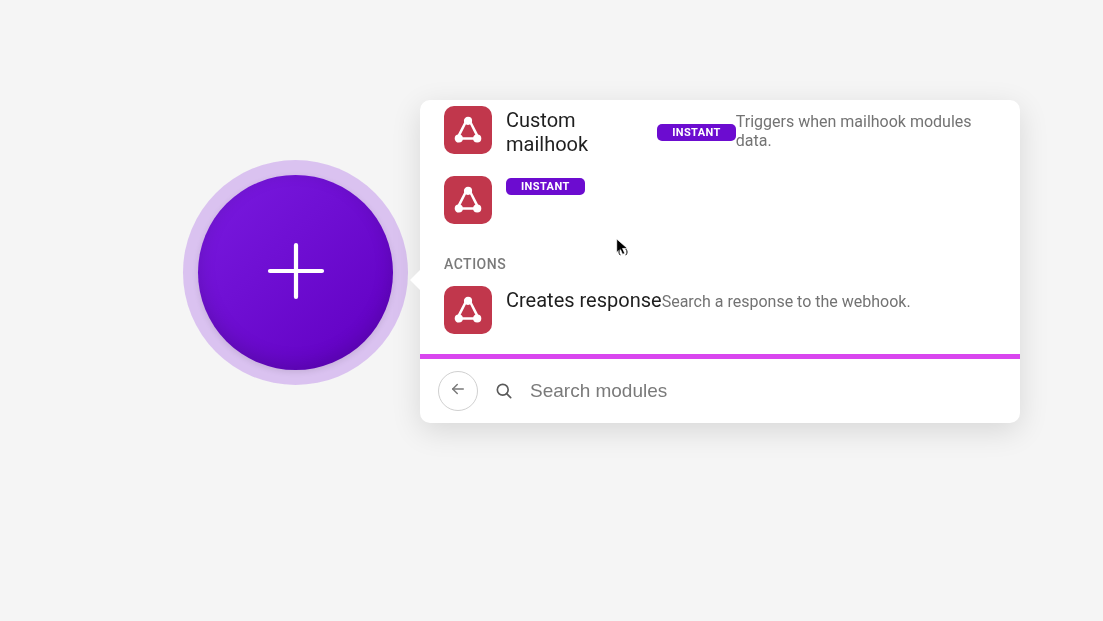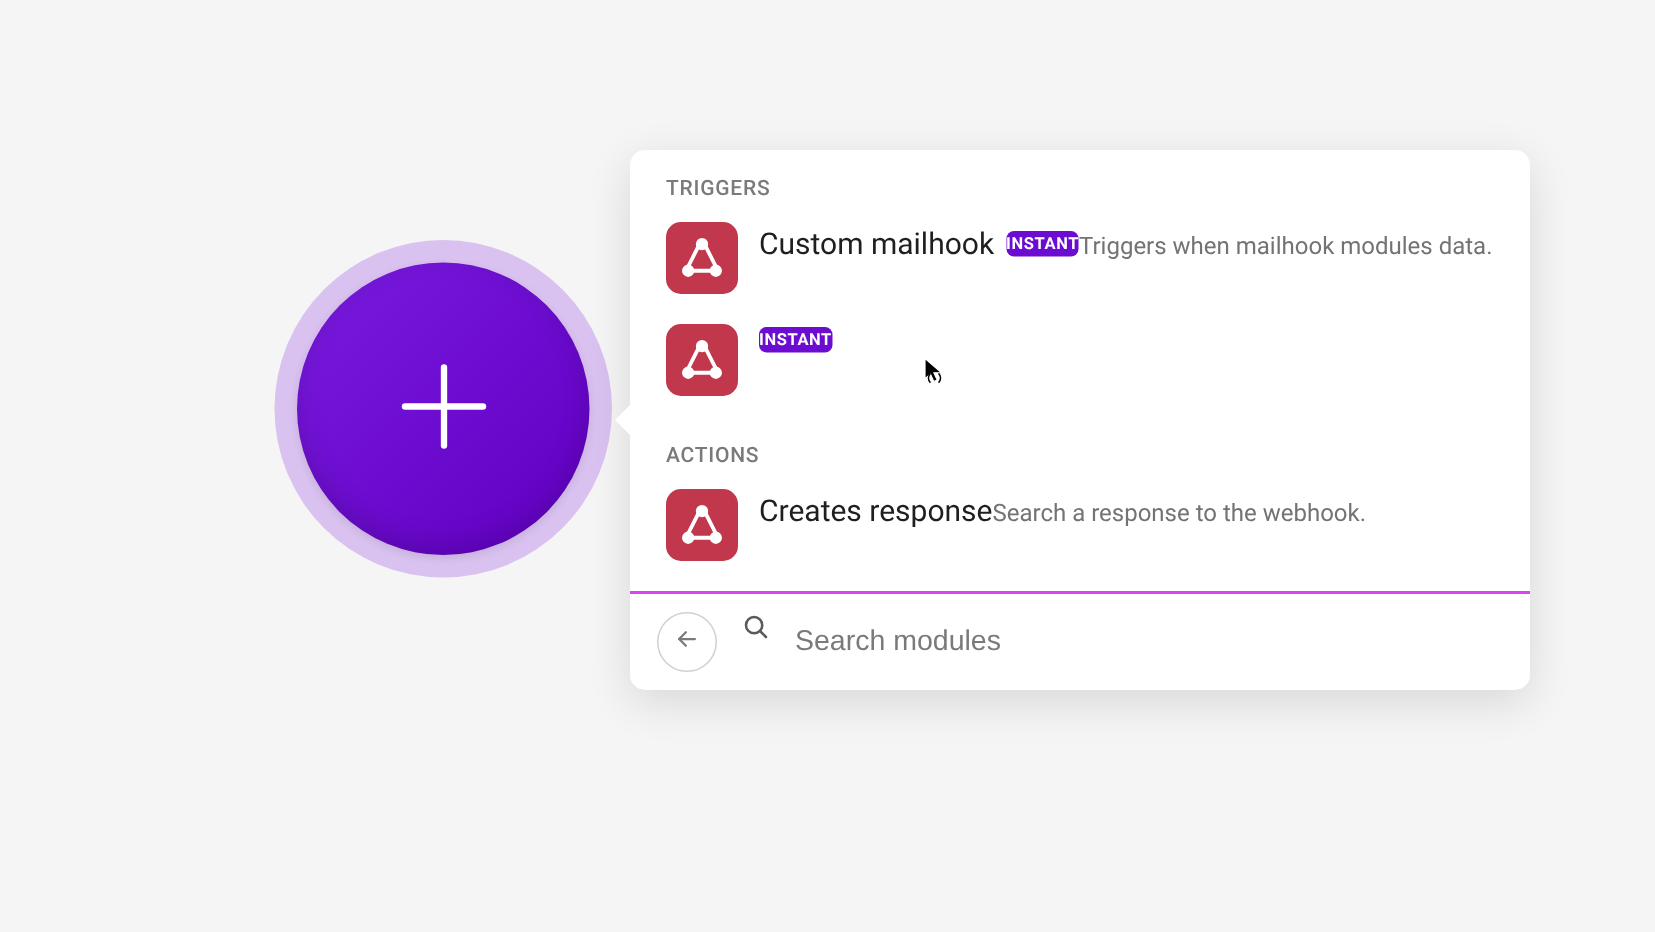--- a/index.html
+++ b/index.html
@@ -107,32 +107,33 @@
       font-size: 20px;
       color: #1f1f1f;
       font-weight: 400;
     }
     .badge {
       display: inline-block;
       background: #6c0cd0;
       color: #ffffff;
       font-size: 11px;
       font-weight: 700;
-      padding: 2px 0;
+      padding: 2px 15px;
       border-radius: 5px;
       letter-spacing: 0.4px;
     }
     .module-desc {
       font-size: 16px;
       color: #737373;
       margin-top: 4px;
     }
     .search-row {
-      border-top: 2px solid #d946ef;
-      display: flex;
+      border-top: 5px solid #d946ef;
+      display: flex;
+      align-items: center;
       padding: 12px 18px;
       gap: 16px;
       margin-top: 6px;
     }
     .back-btn {
       width: 40px;
       height: 40px;
       border-radius: 50%;
       border: 1.5px solid #d0d0d0;
       background: #ffffff;
@@ -184,21 +185,20 @@
       <svg viewBox="0 0 24 24" fill="none" stroke="#ffffff" stroke-width="1.3" stroke-linecap="round">
         <line x1="12" y1="4" x2="12" y2="20"></line>
         <line x1="4" y1="12" x2="20" y2="12"></line>
       </svg>
     </span>
   </div>
 </div>
 
 <div class="panel">
 
-  <div class="section-header">TRIGGERS</div>
 
   <div class="module-item">
     <div class="module-icon">
       <svg viewBox="0 0 24 24" fill="none" stroke="#ffffff" stroke-width="1.8" stroke-linecap="round" stroke-linejoin="round">
         <circle cx="12" cy="5.5" r="2" fill="#ffffff"></circle>
         <circle cx="5.5" cy="18" r="2" fill="#ffffff"></circle>
         <circle cx="18.5" cy="18" r="2" fill="#ffffff"></circle>
         <path d="M10.3 6.5 L5.5 16"></path>
         <path d="M13.7 6.5 L18.5 16"></path>
         <path d="M7.2 18 L16.8 18"></path>

